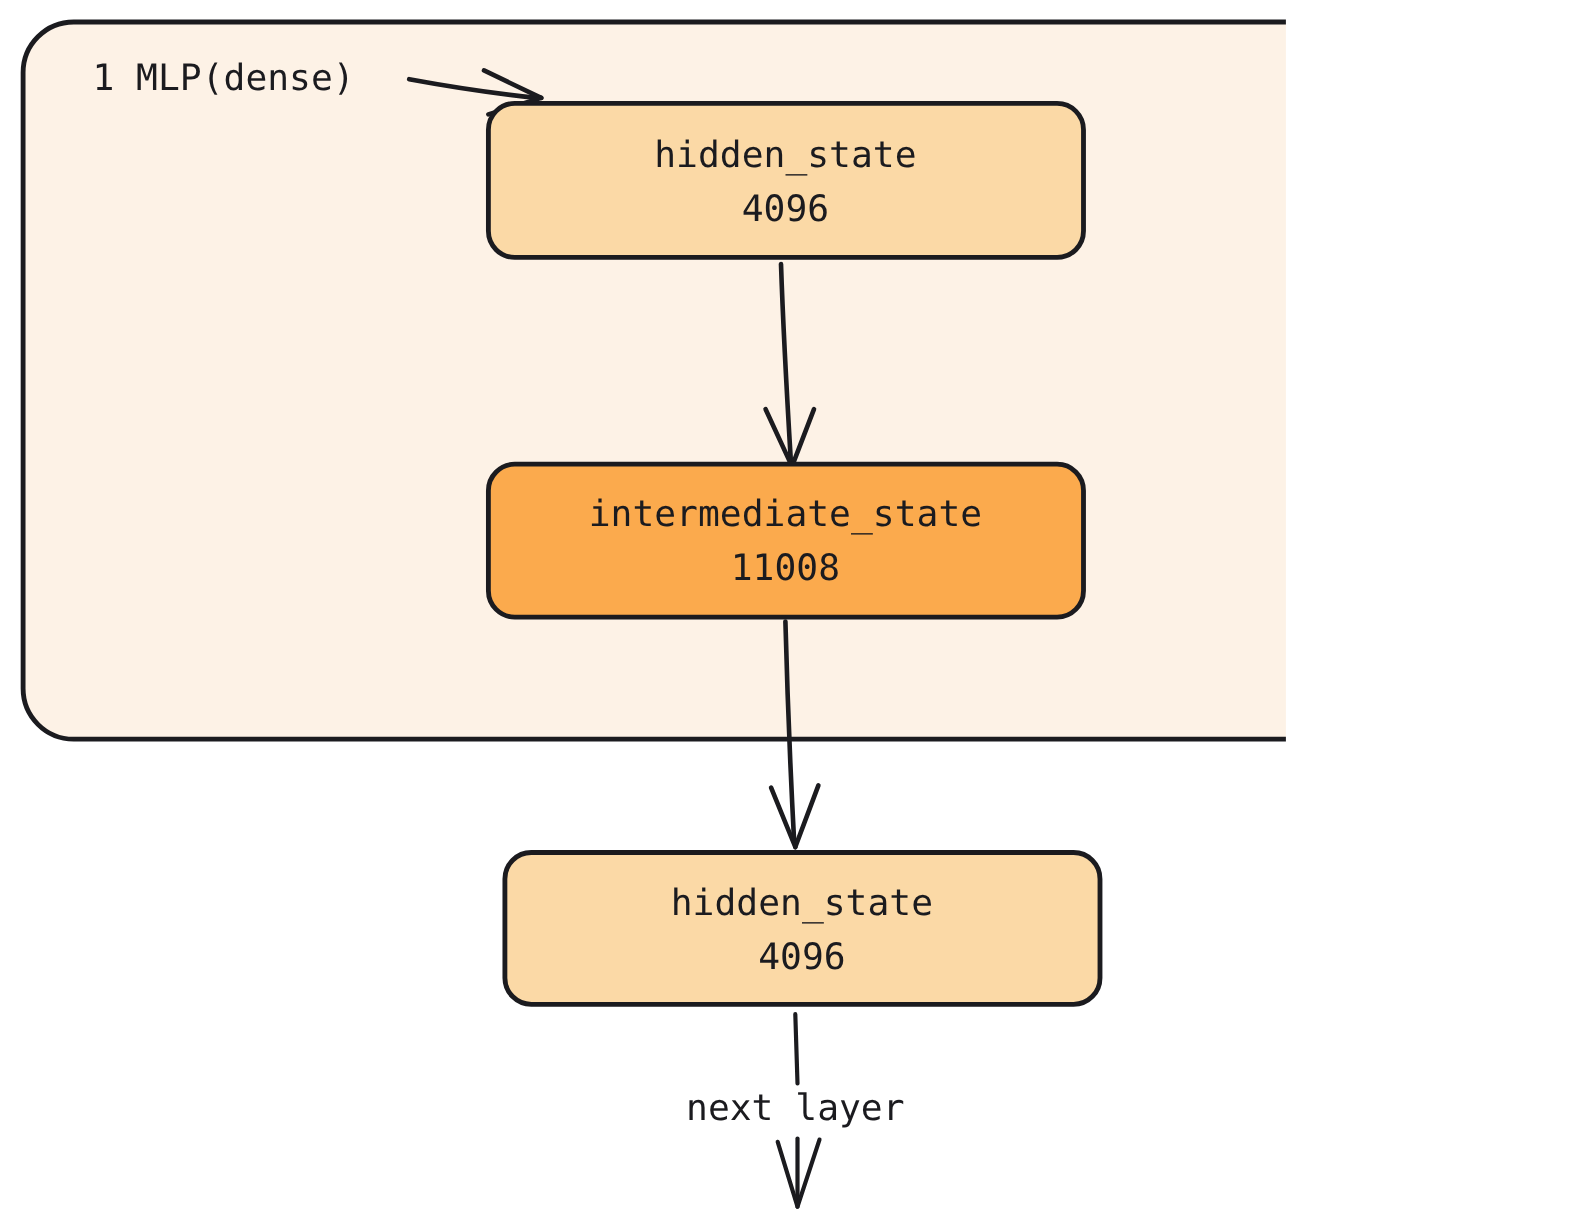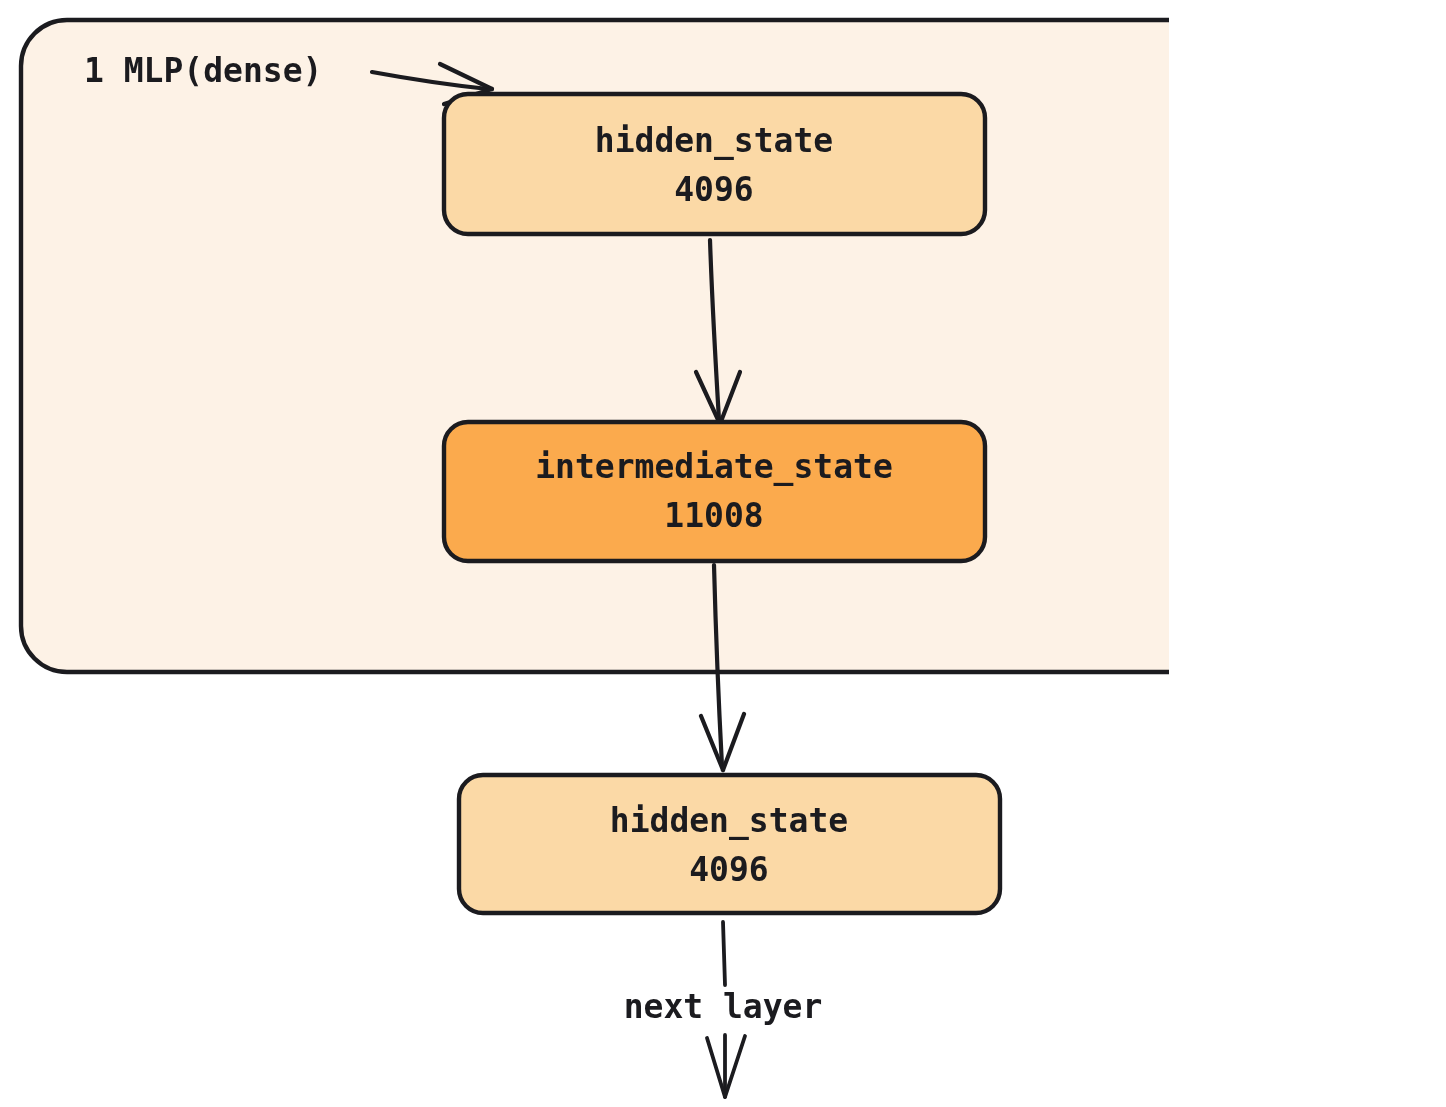--- a/index.html
+++ b/index.html
@@ -7,21 +7,20 @@
     padding: 0;
     background: #ffffff;
   }
   #canvas {
     position: relative;
     width: 1169px;
     height: 1107px;
     background: #ffffff;
     overflow: hidden;
     font-family: "DejaVu Sans Mono", "Liberation Mono", monospace;
-    font-weight: bold;
   }
   #diagram-svg {
     position: absolute;
     left: 0;
     top: 0;
     width: 1446px;
     height: 1107px;
   }
   .node-label {
     font-family: "DejaVu Sans Mono", "Liberation Mono", monospace;

